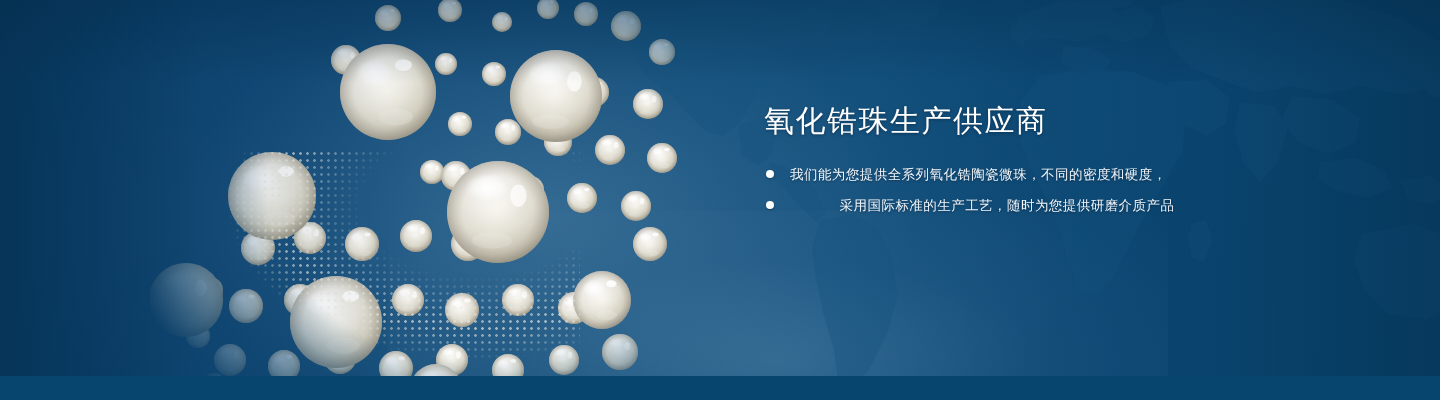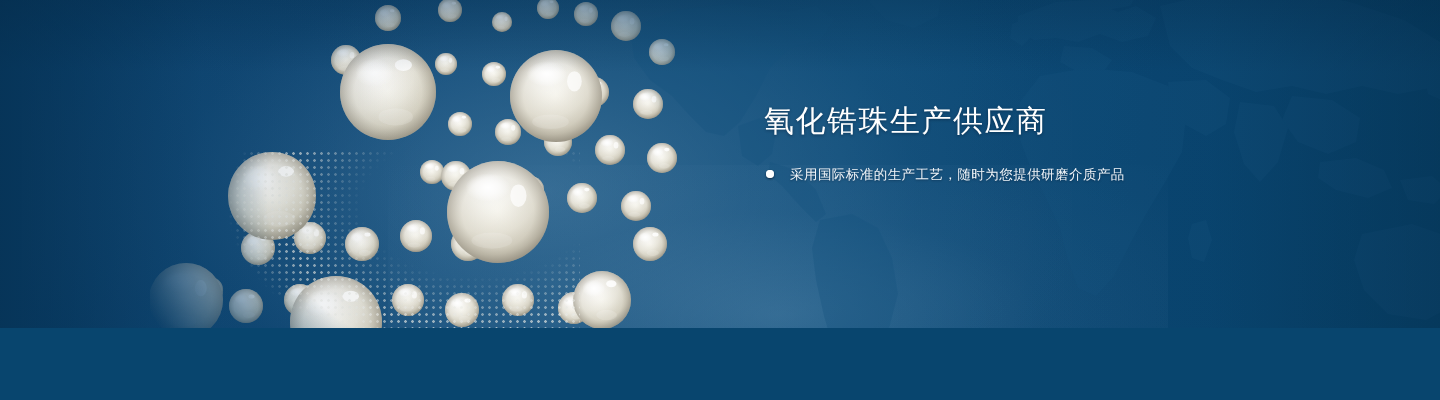--- a/index.html
+++ b/index.html
@@ -8,21 +8,21 @@
     padding: 0;
     background: #08456e;
   }
   body {
     font-family: "DejaVu Sans", "Liberation Sans", sans-serif;
   }
 
   .banner {
     position: relative;
     width: 1440px;
-    height: 328px;
+    height: 376px;
     overflow: hidden;
     background: #0a4370;
   }
 
   
   .bg-base {
     position: absolute;
     inset: 0;
     background:
       linear-gradient(100deg,
@@ -143,21 +143,21 @@
   .bullet {
     position: relative;
     padding-left: 26px;
     margin-bottom: 9px;
     font-size: 13.5px;
     line-height: 22px;
     color: #f2f6fa;
     letter-spacing: 0.45px;
     text-shadow: 0 1px 2px rgba(0,18,38,0.4);
   }
-  .bullet:last-child { margin-bottom: 2px; }
+  .bullet:last-child { margin-bottom: 2px; text-align: center; }
   .dot {
     position: absolute;
     left: 2px;
     top: 7px;
     width: 8px;
     height: 8px;
     border-radius: 50%;
     background: #ffffff;
     box-shadow: 0 1px 2px rgba(0,20,40,0.4);
   }
@@ -342,20 +342,21 @@
 
   <div class="bg-vignette"></div>
 
   <div class="copy">
     <h1 class="headline">氧化锆珠生产供应商</h1>
 
     <ul class="bullets">
 
       <li class="bullet">
         <span class="dot"></span>
+        <span class="bullet-line">我们能为您提供全系列氧化锆陶瓷微珠，不同的密度和硬度，</span>
       </li>
 
 
       <li class="bullet">
         <span class="dot"></span>
         <span class="bullet-line">采用国际标准的生产工艺，随时为您提供研磨介质产品</span>
       </li>
 
     </ul>
   </div>

